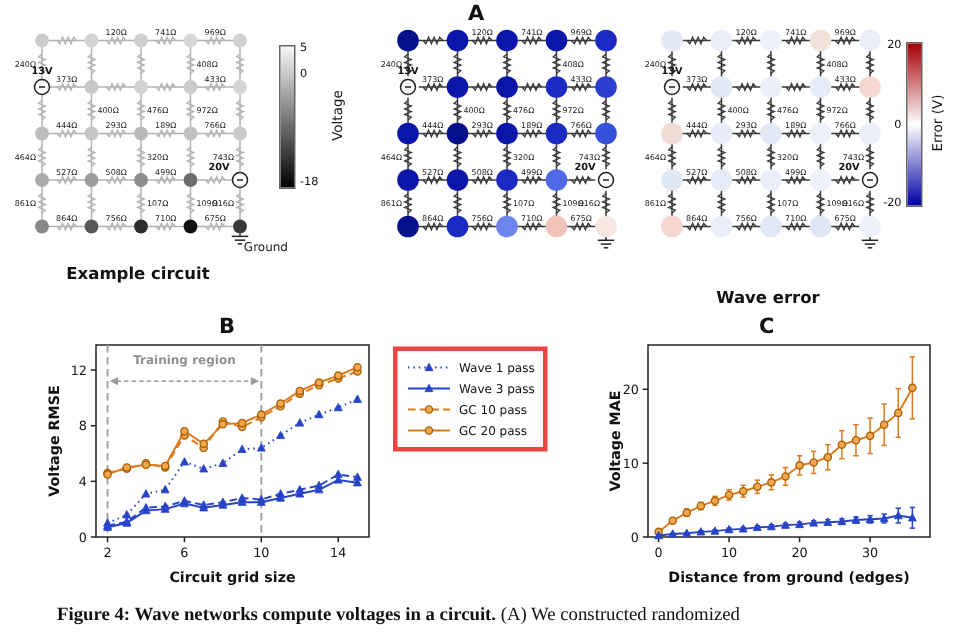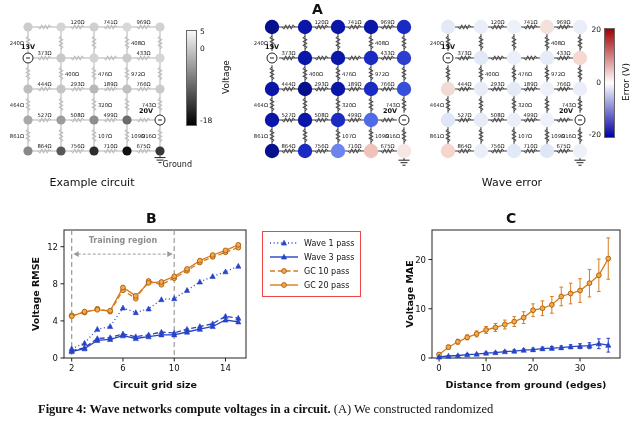--- a/index.html
+++ b/index.html
@@ -1,31 +1,31 @@
 <!DOCTYPE html>
 <html><head>
 <meta charset="utf-8">
 <style>
   html,body{margin:0;padding:0;background:#fff;}
   #fig{position:relative;width:640px;height:422px;background:#fff;overflow:hidden;
        font-family:"DejaVu Sans",sans-serif;color:#111;}
   .abs{position:absolute;}
   .plabel{font-weight:bold;font-size:14px;}
-  .circlab{font-size:11px;text-align:center;}
+  .circlab{font-size:11px;text-align:center;font-weight:bold;}
   .gnd{font-size:8px;text-align:right;color:#222;}
   .cbar{width:9px;border:1px solid #666;}
   .ctick{position:absolute;font-size:7.5px;}
   .cbar-label{position:absolute;font-size:9px;white-space:nowrap;
               transform:translate(-50%,-50%) rotate(-90deg);}
   .rlab{font-size:5.3px;fill:#222;font-family:"DejaVu Sans",sans-serif;}
   .srclab{font-size:6.5px;font-weight:bold;fill:#111;font-family:"DejaVu Sans",sans-serif;}
   .tick{font-size:8.5px;fill:#111;font-family:"DejaVu Sans",sans-serif;}
   .axlab{font-size:9.5px;font-weight:600;fill:#111;font-family:"DejaVu Sans",sans-serif;}
   .ann{font-size:8px;font-weight:600;fill:#8f8f8f;font-family:"DejaVu Sans",sans-serif;}
-  #legend{border:1px solid #ef4444;background:#fff;padding:4px 6px;}
+  #legend{border:3px solid #ef4444;background:#fff;padding:4px 6px;}
   .lg-row{display:flex;align-items:center;gap:5px;font-size:8px;height:14px;white-space:nowrap;}
   .caption{font-family:"Liberation Serif",serif;font-size:12.5px;white-space:nowrap;overflow:hidden;margin-left:34px;}
   .cap-bold{font-weight:bold;}
 </style>
 </head>
 <body>
 
 <div id="fig">
 
   <div class="abs plabel" style="left:312px;top:1px">A</div>
@@ -470,21 +470,21 @@
       <line x1="148.5" y1="146.2" x2="159.5" y2="146.2" stroke="#222" stroke-width="1"></line>
       <line x1="150.5" y1="148.7" x2="157.5" y2="148.7" stroke="#222" stroke-width="1"></line>
       <line x1="152.5" y1="151.2" x2="155.5" y2="151.2" stroke="#222" stroke-width="1"></line>
       <circle cx="22" cy="44" r="5" fill="#fff" stroke="#222" stroke-width="1"></circle>
       <line x1="20" y1="44" x2="24" y2="44" stroke="#222" stroke-width="1"></line>
       <text x="22" y="35" text-anchor="middle" class="srclab">13V</text>
       <circle cx="154" cy="106" r="5" fill="#fff" stroke="#222" stroke-width="1"></circle>
       <line x1="152" y1="106" x2="156" y2="106" stroke="#222" stroke-width="1"></line>
       <text x="147" y="99" text-anchor="end" class="srclab">20V</text>
     </svg>
-  <div class="abs circlab" style="left:426px;top:176px;width:172px">Wave error</div>
+  <div class="abs circlab" style="left:426px;top:192px;width:172px">Wave error</div>
 
   <div class="abs" style="left:586px;top:28px;width:54px;height:118px">
     <div class="cbar" id="ebar" style="height: 108px; margin-left: 18px; background: linear-gradient(rgb(165, 0, 0), rgb(255, 255, 255) 50%, rgb(0, 0, 165));"></div>
     <span class="ctick" style="left:0;width:15px;text-align:right;top:-3px">20</span>
     <span class="ctick" style="left:0;width:15px;text-align:right;top:50px">0</span>
     <span class="ctick" style="left:0;width:15px;text-align:right;top:102px">-20</span>
     <span class="cbar-label" style="left:40px;top:54px">Error (V)</span>
   </div>
 
   <div class="abs plabel" style="left:146px;top:210px">B</div>

